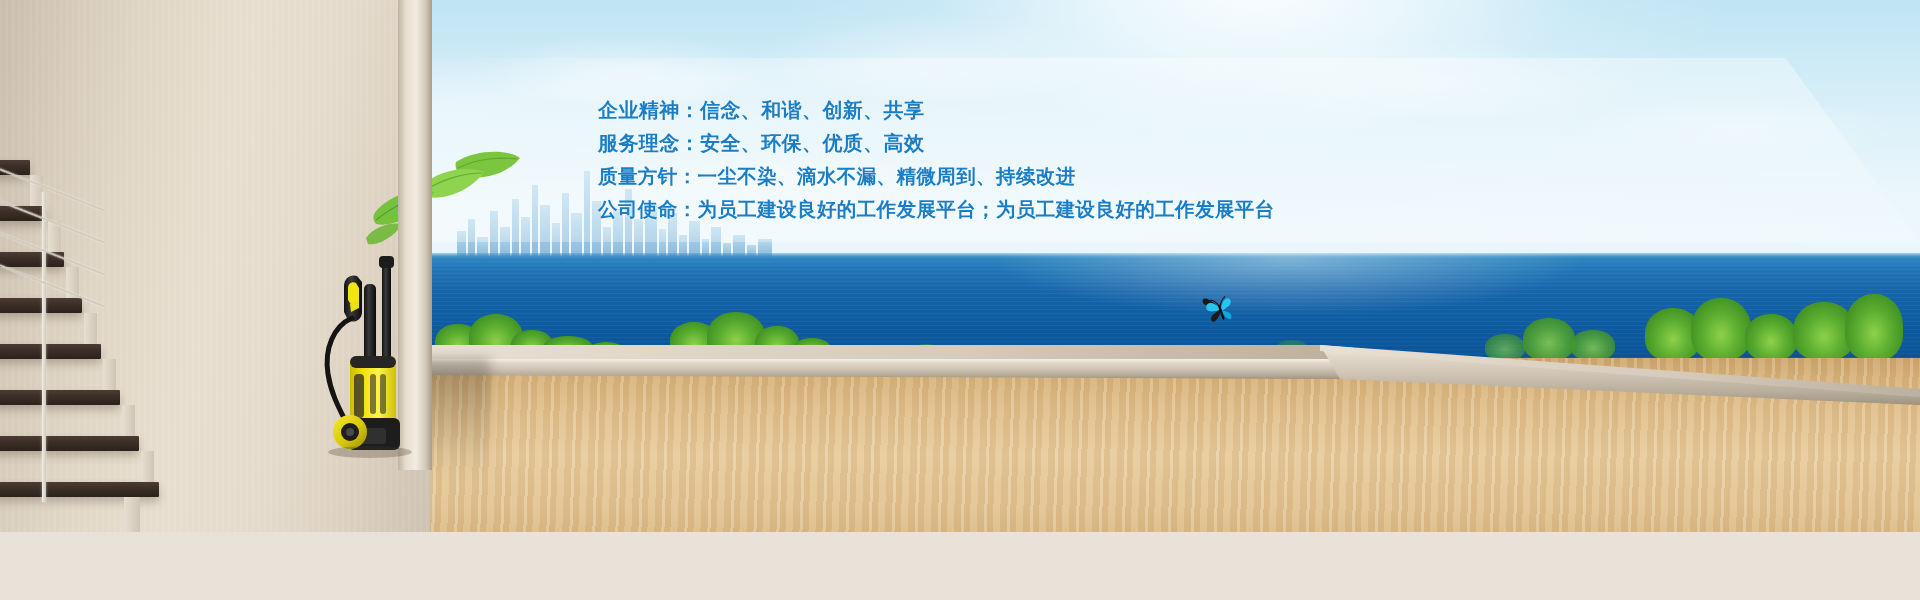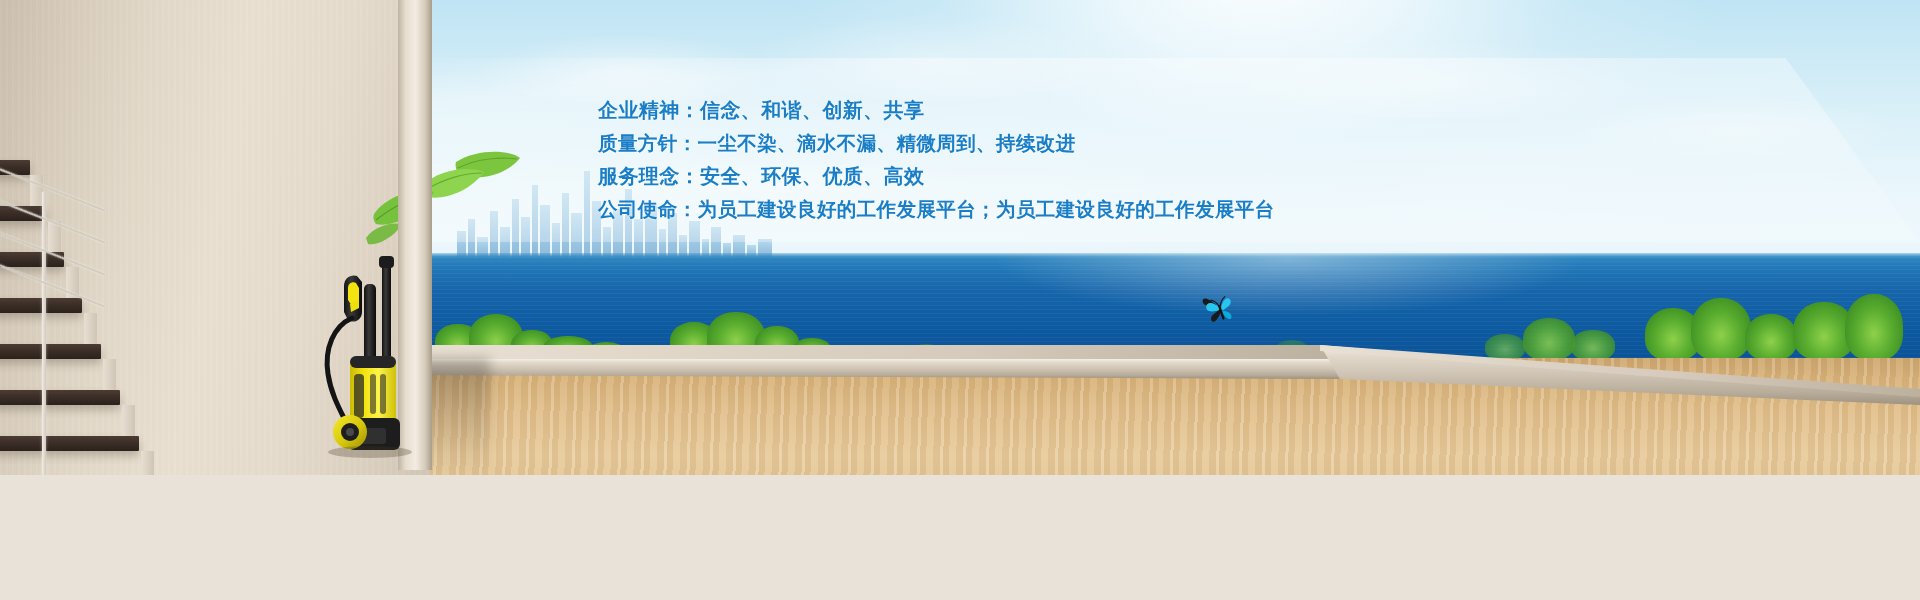--- a/index.html
+++ b/index.html
@@ -5,21 +5,21 @@
 <style>
   * { margin:0; padding:0; box-sizing:border-box; }
   html,body{
     width:1920px; height:600px; overflow:hidden;
     font-family:"Liberation Sans","DejaVu Sans",sans-serif;
     background:#e8e2d8;
   }
 
   .banner{
     position:relative;
-    width:1920px; height:475px;
+    width:1920px; height:532px;
     overflow:hidden;
   }
 
   
   .interior-wall{
     position:absolute; left:0; top:0;
     width:430px; height:600px;
     background:
       linear-gradient(100deg,
         #cbbfae 0%,
@@ -465,18 +465,18 @@
         <circle cx="40" cy="180" r="9" fill="#1e1e1e"></circle>
         <circle cx="40" cy="180" r="4" fill="#4a4a4a"></circle>
       </g>
 
       <ellipse cx="60" cy="200" rx="42" ry="6" fill="rgba(70,55,35,.28)"></ellipse>
     </svg>
   </div>
 
   <div class="culture-text">
     <div class="culture-line">企业精神：信念、和谐、创新、共享</div>
+    <div class="culture-line">服务理念：安全、环保、优质、高效</div>
     <div class="culture-line long">质量方针：一尘不染、滴水不漏、精微周到、持续改进</div>
-    <div class="culture-line">服务理念：安全、环保、优质、高效</div>
     <div class="culture-line long">公司使命：为员工建设良好的工作发展平台；为员工建设良好的工作发展平台</div>
   </div>
 
 </div>
 
 </body></html>

